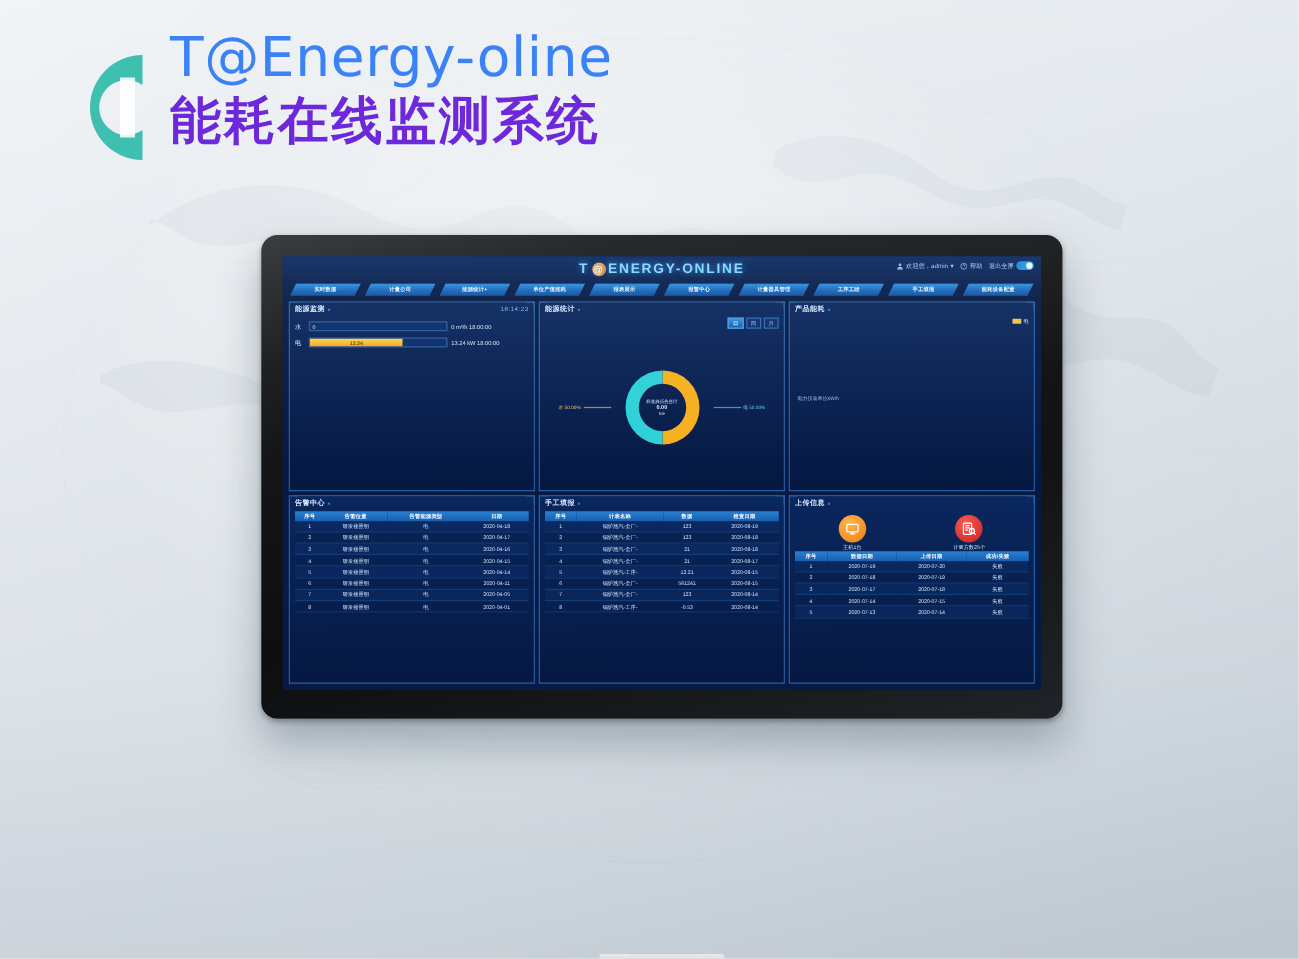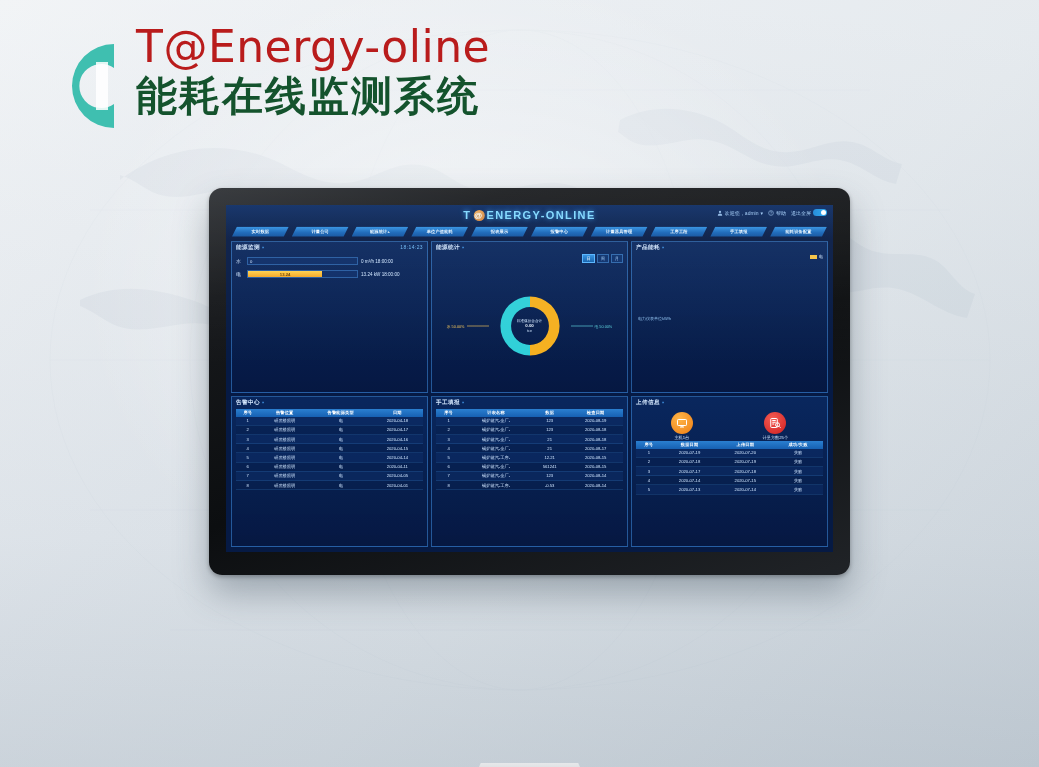--- a/index.html
+++ b/index.html
@@ -35,26 +35,26 @@
     margin-top: 8px;
     position: relative;
     flex: none;
   }
   #brand-mark .c-ring {
     position: absolute; left: 0; top: 0;
     width: 72px; height: 108px;
   }
   #brand-text { margin-left: 12px; }
   #brand-title {
-    font-size: 44px; font-weight: 400; color: #b91c1c;
+    font-size: 44px; font-weight: 400; color: #3b82f6;
     letter-spacing: .5px; line-height: 1.05;
     font-family: "DejaVu Sans", sans-serif;
   }
   #brand-sub {
-    font-size: 41px; font-weight: 700; color: #14532d;
+    font-size: 41px; font-weight: 700; color: #6d28d9;
     letter-spacing: 2px; line-height: 1.18; margin-top: 2px;
     font-family: "DejaVu Sans", sans-serif;
   }
 
   
   #monitor { position: absolute; left: 209px; top: 188px; }
   #bezel {
     width: 641px; height: 387px;
     background: linear-gradient(160deg, #2b2e32 0%, #17191c 18%, #0c0e10 55%, #202327 100%);
     border-radius: 13px;

